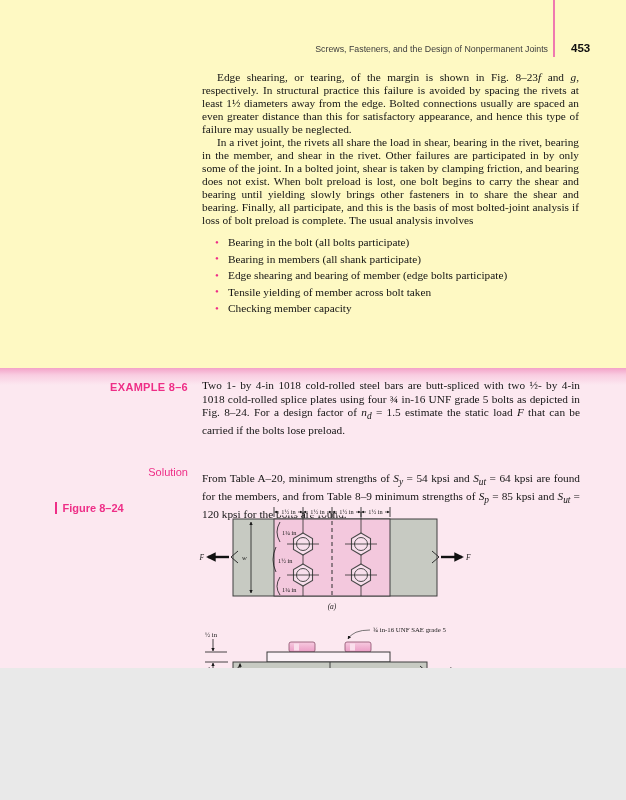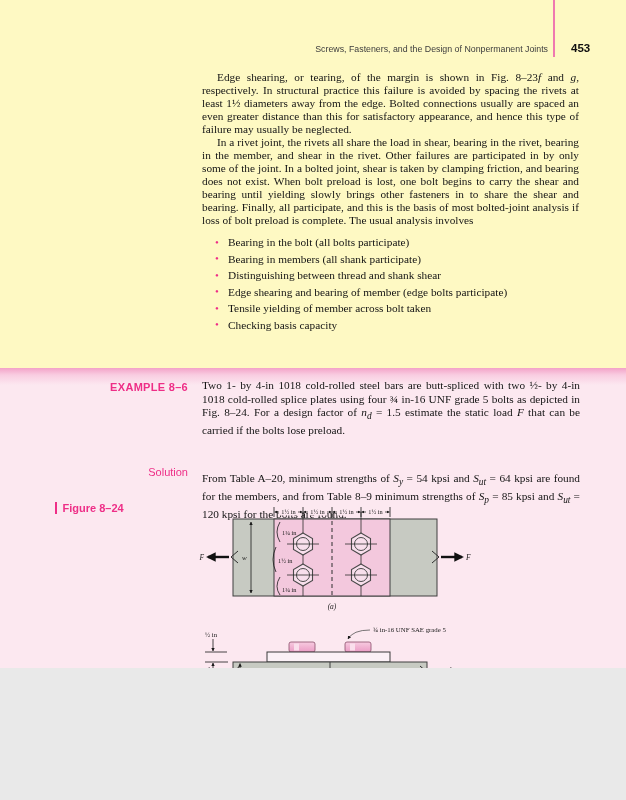--- a/index.html
+++ b/index.html
@@ -72,24 +72,23 @@
   <div class="page-num">453</div>
 
   <div class="body-text">
     <p>Edge shearing, or tearing, of the margin is shown in Fig. 8–23<i>f</i> and <i>g</i>, respectively. In structural practice this failure is avoided by spacing the rivets at least 1½ diameters away from the edge. Bolted connections usually are spaced an even greater distance than this for satisfactory appearance, and hence this type of failure may usually be neglected.</p>
     <p>In a rivet joint, the rivets all share the load in shear, bearing in the rivet, bearing in the member, and shear in the rivet. Other failures are participated in by only some of the joint. In a bolted joint, shear is taken by clamping friction, and bearing does not exist. When bolt preload is lost, one bolt begins to carry the shear and bearing until yielding slowly brings other fasteners in to share the shear and bearing. Finally, all participate, and this is the basis of most bolted-joint analysis if loss of bolt preload is complete. The usual analysis involves</p>
   </div>
 
   <ul class="bullet-list">
     <li>Bearing in the bolt (all bolts participate)</li>
     <li>Bearing in members (all shank participate)</li>
-    <li>Distinguishing between thread and shank shear</li>
     <li>Edge shearing and bearing of member (edge bolts participate)</li>
     <li>Tensile yielding of member across bolt taken</li>
-    <li>Checking basis capacity</li>
+    <li>Checking member capacity</li>
   </ul>
 
   <div class="pink-section"></div>
 
   <div class="example-label">EXAMPLE 8–6</div>
   <div class="example-body">Two 1- by 4-in 1018 cold-rolled steel bars are butt-spliced with two ½- by 4-in 1018 cold-rolled splice plates using four ¾ in-16 UNF grade 5 bolts as depicted in Fig. 8–24. For a design factor of <i>n<sub>d</sub></i> = 1.5 estimate the static load <i>F</i> that can be carried if the bolts lose preload.</div>
 
   <div class="solution-label">Solution</div>
   <div class="solution-body">From Table A–20, minimum strengths of <i>S<sub>y</sub></i> = 54 kpsi and <i>S<sub>ut</sub></i> = 64 kpsi are found for the members, and from Table 8–9 minimum strengths of <i>S<sub>p</sub></i> = 85 kpsi and <i>S<sub>ut</sub></i> = 120 kpsi for the bolts are found.</div>
 

